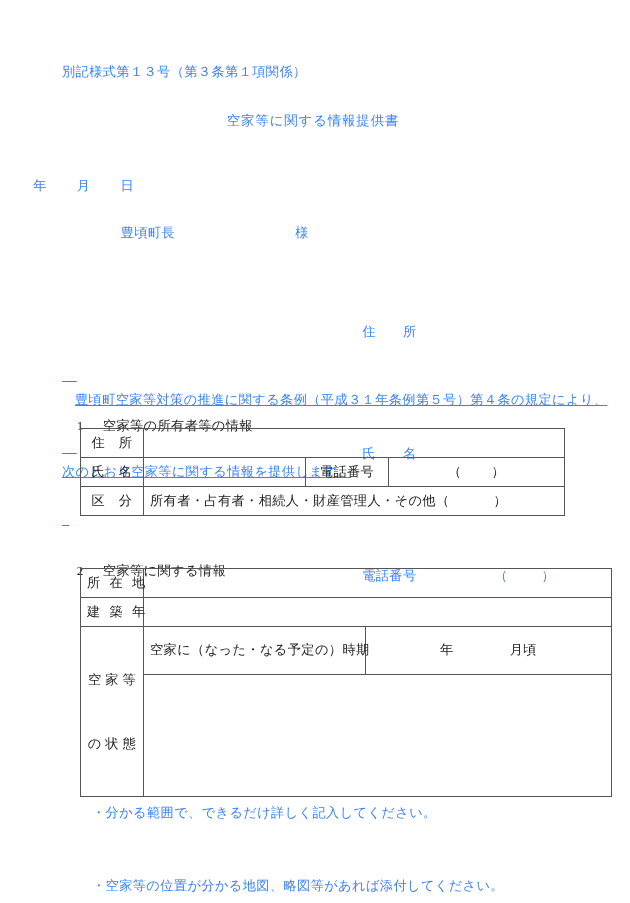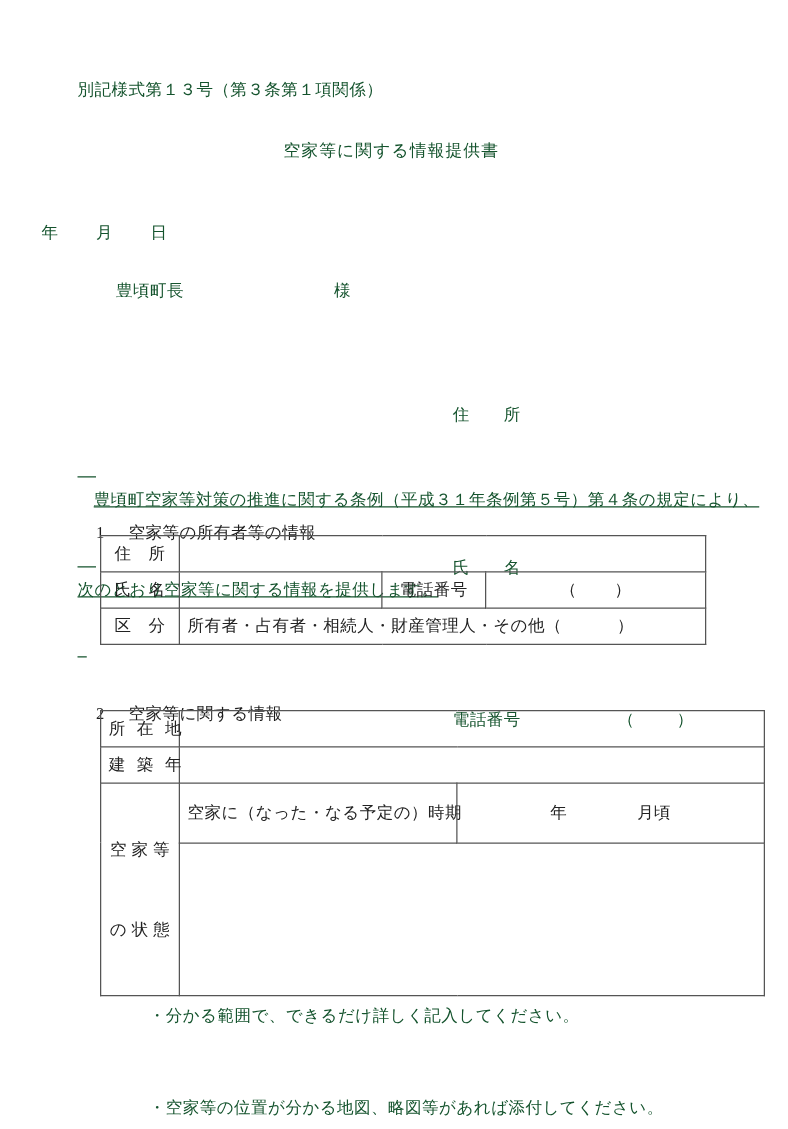--- a/index.html
+++ b/index.html
@@ -24,21 +24,21 @@
     background: #fff;
   }
 
   
   .abs { position: absolute; }
   .doc-text {
     font-size: 13.2px;
     line-height: 1.5;
     white-space: pre;
     letter-spacing: .4px;
-    color: #14532d;
+    color: #3b82f6;
   }
 
   
   #form-code {
     left: 62px; top: 62px;
   }
   #doc-title {
     left: 0; top: 111px;
     width: 600px;
     text-align: center;
@@ -56,21 +56,21 @@
     letter-spacing: .4px;
     font-family: Liberation Mono, monospace;
   }
   #date-line .seg { display: inline-block; }
   #date-line .seg + .seg { margin-left: 30px; }
 
   #addressee-row {
     left: 78px; top: 203px;
     width: 470px;
   }
-  #addressee-row .who { display: inline-block; }
+  #addressee-row .who { display: inline-block; margin-left: 28px; }
   #addressee-row .hon {
     display: inline-block;
     margin-left: 120px;
   }
 
   
   #applicant-block {
     left: 340px; top: 247px;
     line-height: 1.85;
   }
@@ -188,21 +188,21 @@
   }
   td.timing-value .gap { display: inline-block; width: 56px; }
 
   td.state-free { }
 
   
   #notes {
     left: 92px; top: 752px;
     line-height: 1.85;
   }
-  #notes .note { display: block; white-space: pre; margin-left: 27px; }
+  #notes .note { display: block; white-space: pre; }
 </style>
 </head>
 <body>
 
 <div class="page">
 
   <div class="abs doc-text" id="form-code">別記様式第１３号（第３条第１項関係）</div>
 
   <div class="abs doc-text" id="doc-title">空家等に関する情報提供書</div>
 

